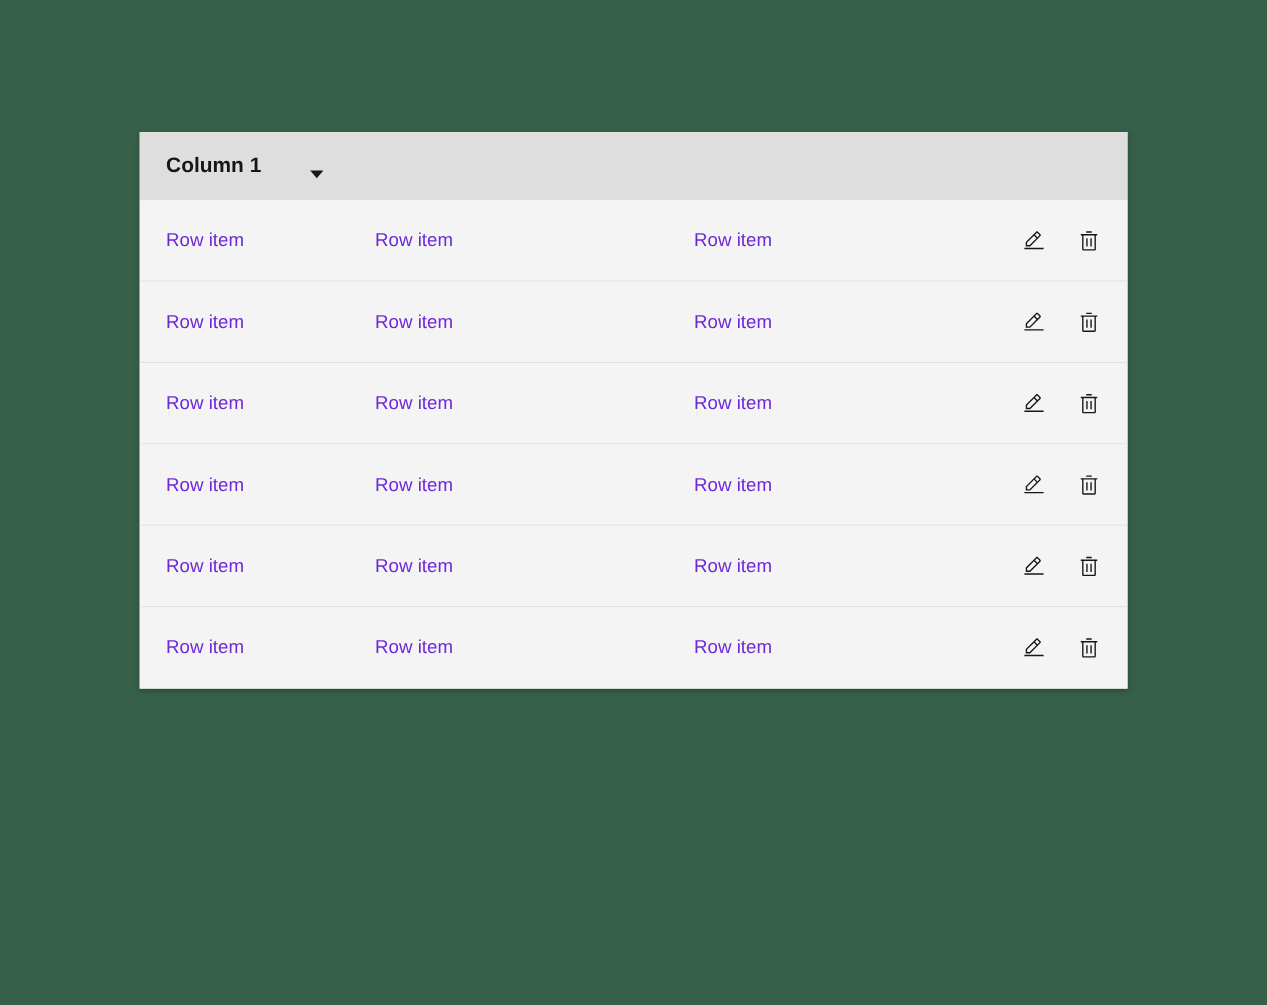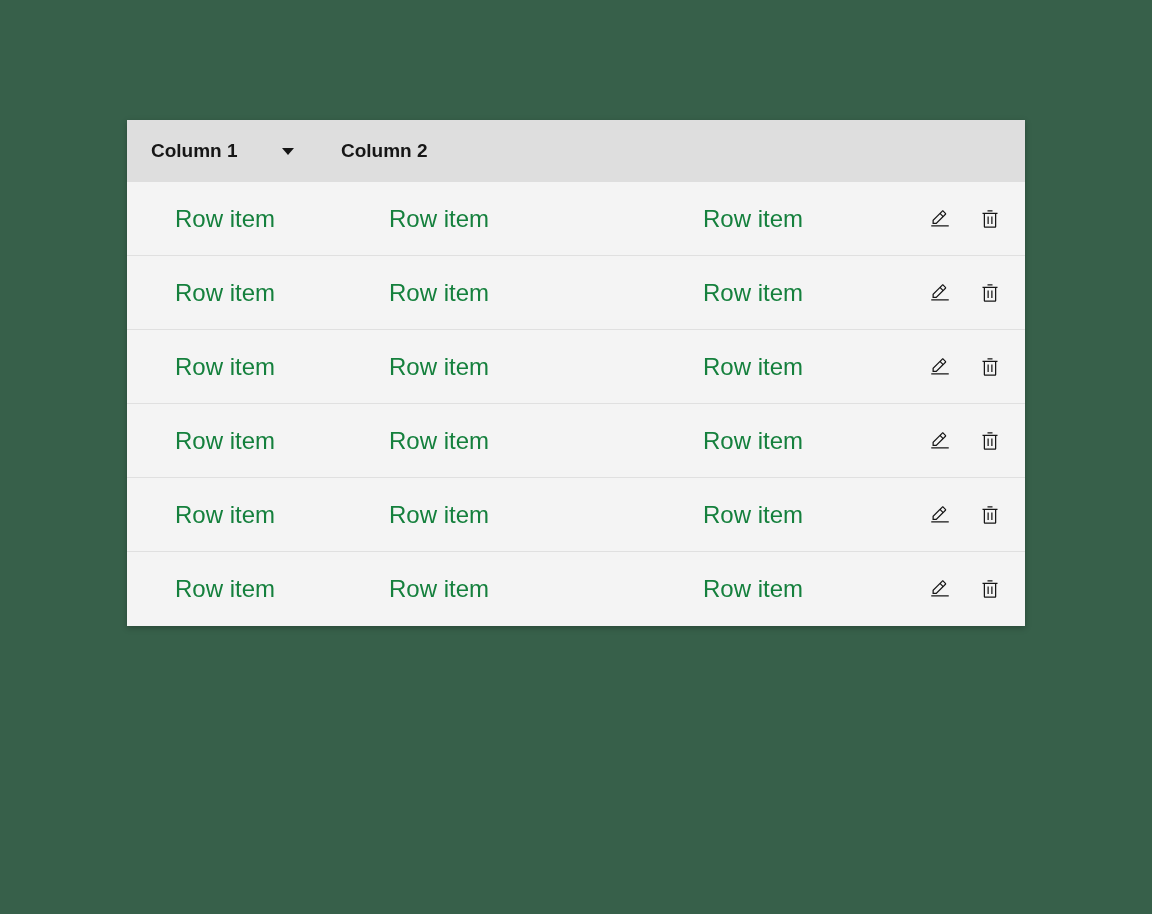--- a/index.html
+++ b/index.html
@@ -38,21 +38,21 @@
       background: #dedede;
       height: 62px;
       align-items: center;
       padding: 0 24px;
     }
     .th {
       font-size: 19px;
       font-weight: 600;
       color: #161616;
       display: flex;
-      align-items: center;
+      align-items: flex-end;
     }
     .th.col1 { width: 190px; }
     .th.col2 { width: 290px; }
     .th.col3 { flex: 1; }
     .sort-icon {
       margin-left: 44px;
       width: 0;
       height: 0;
       border-left: 6px solid transparent;
       border-right: 6px solid transparent;
@@ -62,24 +62,23 @@
     .tr {
       display: flex;
       align-items: center;
       height: 74px;
       padding: 0 24px;
       border-bottom: 1px solid #e0e0e0;
       background: #f4f4f4;
     }
     .tr:last-child { border-bottom: none; }
     .td {
-      font-size: 24px;
-      color: #15803d;
+      font-size: 17px;
+      color: #6d28d9;
       font-weight: 400;
-      margin-left: 24px;
     }
     .td.col1 { width: 190px; }
     .td.col2 { width: 290px; }
     .td.col3 { flex: 1; }
     .actions {
       display: flex;
       gap: 28px;
       align-items: center;
     }
     .icon-btn {
@@ -96,23 +95,20 @@
 </head>
 <body>
 
 <div class="card">
 
   <div class="thead">
     <div class="th col1">
       <span>Column 1</span>
       <span class="sort-icon"></span>
     </div>
-    <div class="th col2">
-      <span>Column 2</span>
-    </div>
   </div>
 
   <div class="tbody" id="tbody">
   <div class="tr">
     <div class="td col1">Row item</div>
     <div class="td col2">Row item</div>
     <div class="td col3">Row item</div>
     <div class="actions">
       <div class="icon-btn">
         <svg viewBox="0 0 32 32" fill="currentColor">

